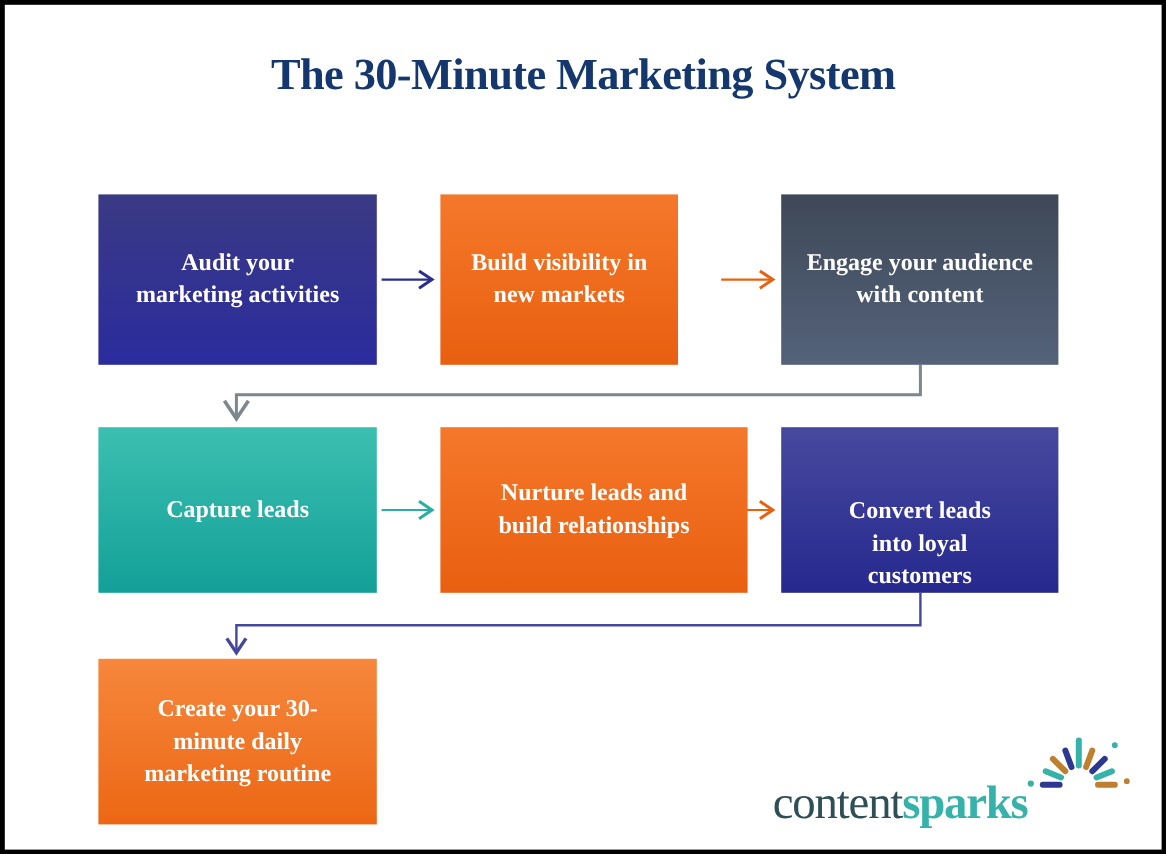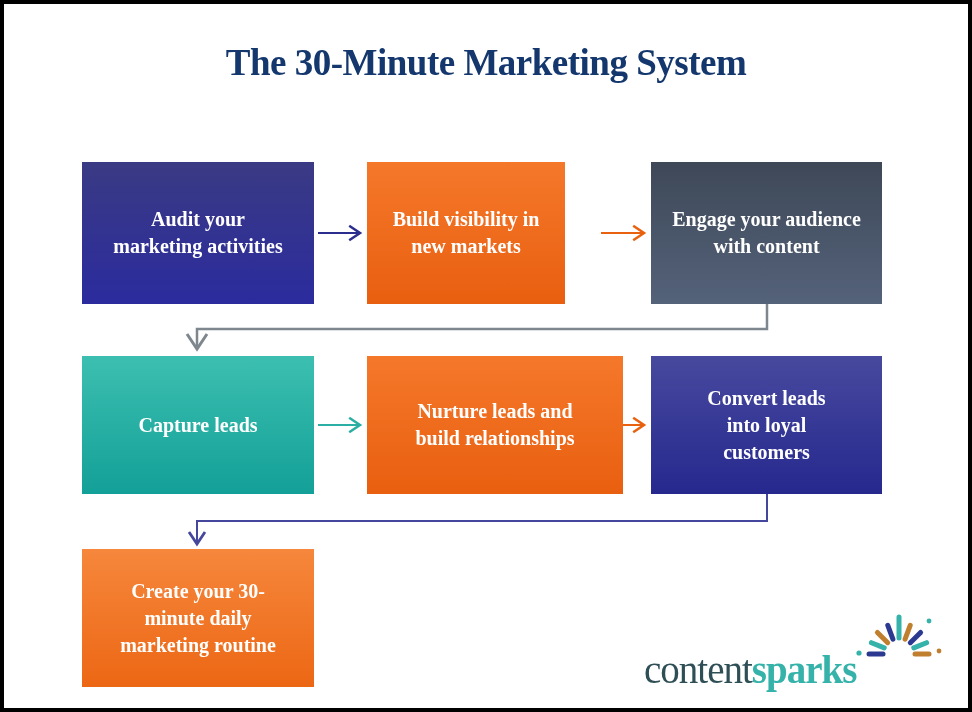--- a/index.html
+++ b/index.html
@@ -22,21 +22,21 @@
       background:linear-gradient(180deg,#3A3A84 0%,#2B2B9E 100%);justify-content:flex-end;}
   .b2{left:363px;top:158px;width:198px;height:142px;padding:0 12px;
       background:linear-gradient(180deg,#F5782A 0%,#E95F10 100%);}
   .b3{left:647px;top:158px;width:231px;height:142px;padding:0 18px;
       background:linear-gradient(180deg,#3E4857 0%,#54627A 100%);}
   .b4{left:78px;top:352px;width:232px;height:138px;padding:0 28px;
       background:linear-gradient(180deg,#3CBFB0 0%,#13A098 100%);}
   .b5{left:363px;top:352px;width:256px;height:138px;padding:0 34px;
       background:linear-gradient(180deg,#F5782A 0%,#E95F10 100%);}
   .b6{left:647px;top:352px;width:231px;height:138px;padding:0 44px;
-      background:linear-gradient(180deg,#47499E 0%,#26288E 100%);}
+      background:linear-gradient(180deg,#47499E 0%,#26288E 100%);align-items:flex-end;}
   .b7{left:78px;top:545px;width:232px;height:138px;padding:0 28px;
       background:linear-gradient(180deg,#F6873C 0%,#EC6714 100%);}
   .overlay{position:absolute;left:0;top:0;width:972px;height:712px;pointer-events:none;}
   .logo{
     position:absolute;left:640px;top:640px;width:310px;height:62px;
     font-size:39px;line-height:52px;letter-spacing:-1px;white-space:nowrap;
   }
   .logo .lg1{font-weight:400;color:#2F4F57;}
   .logo .lg2{font-weight:700;color:#35B2A9;}
   .sparks-svg{position:absolute;left:205px;top:-50px;}

